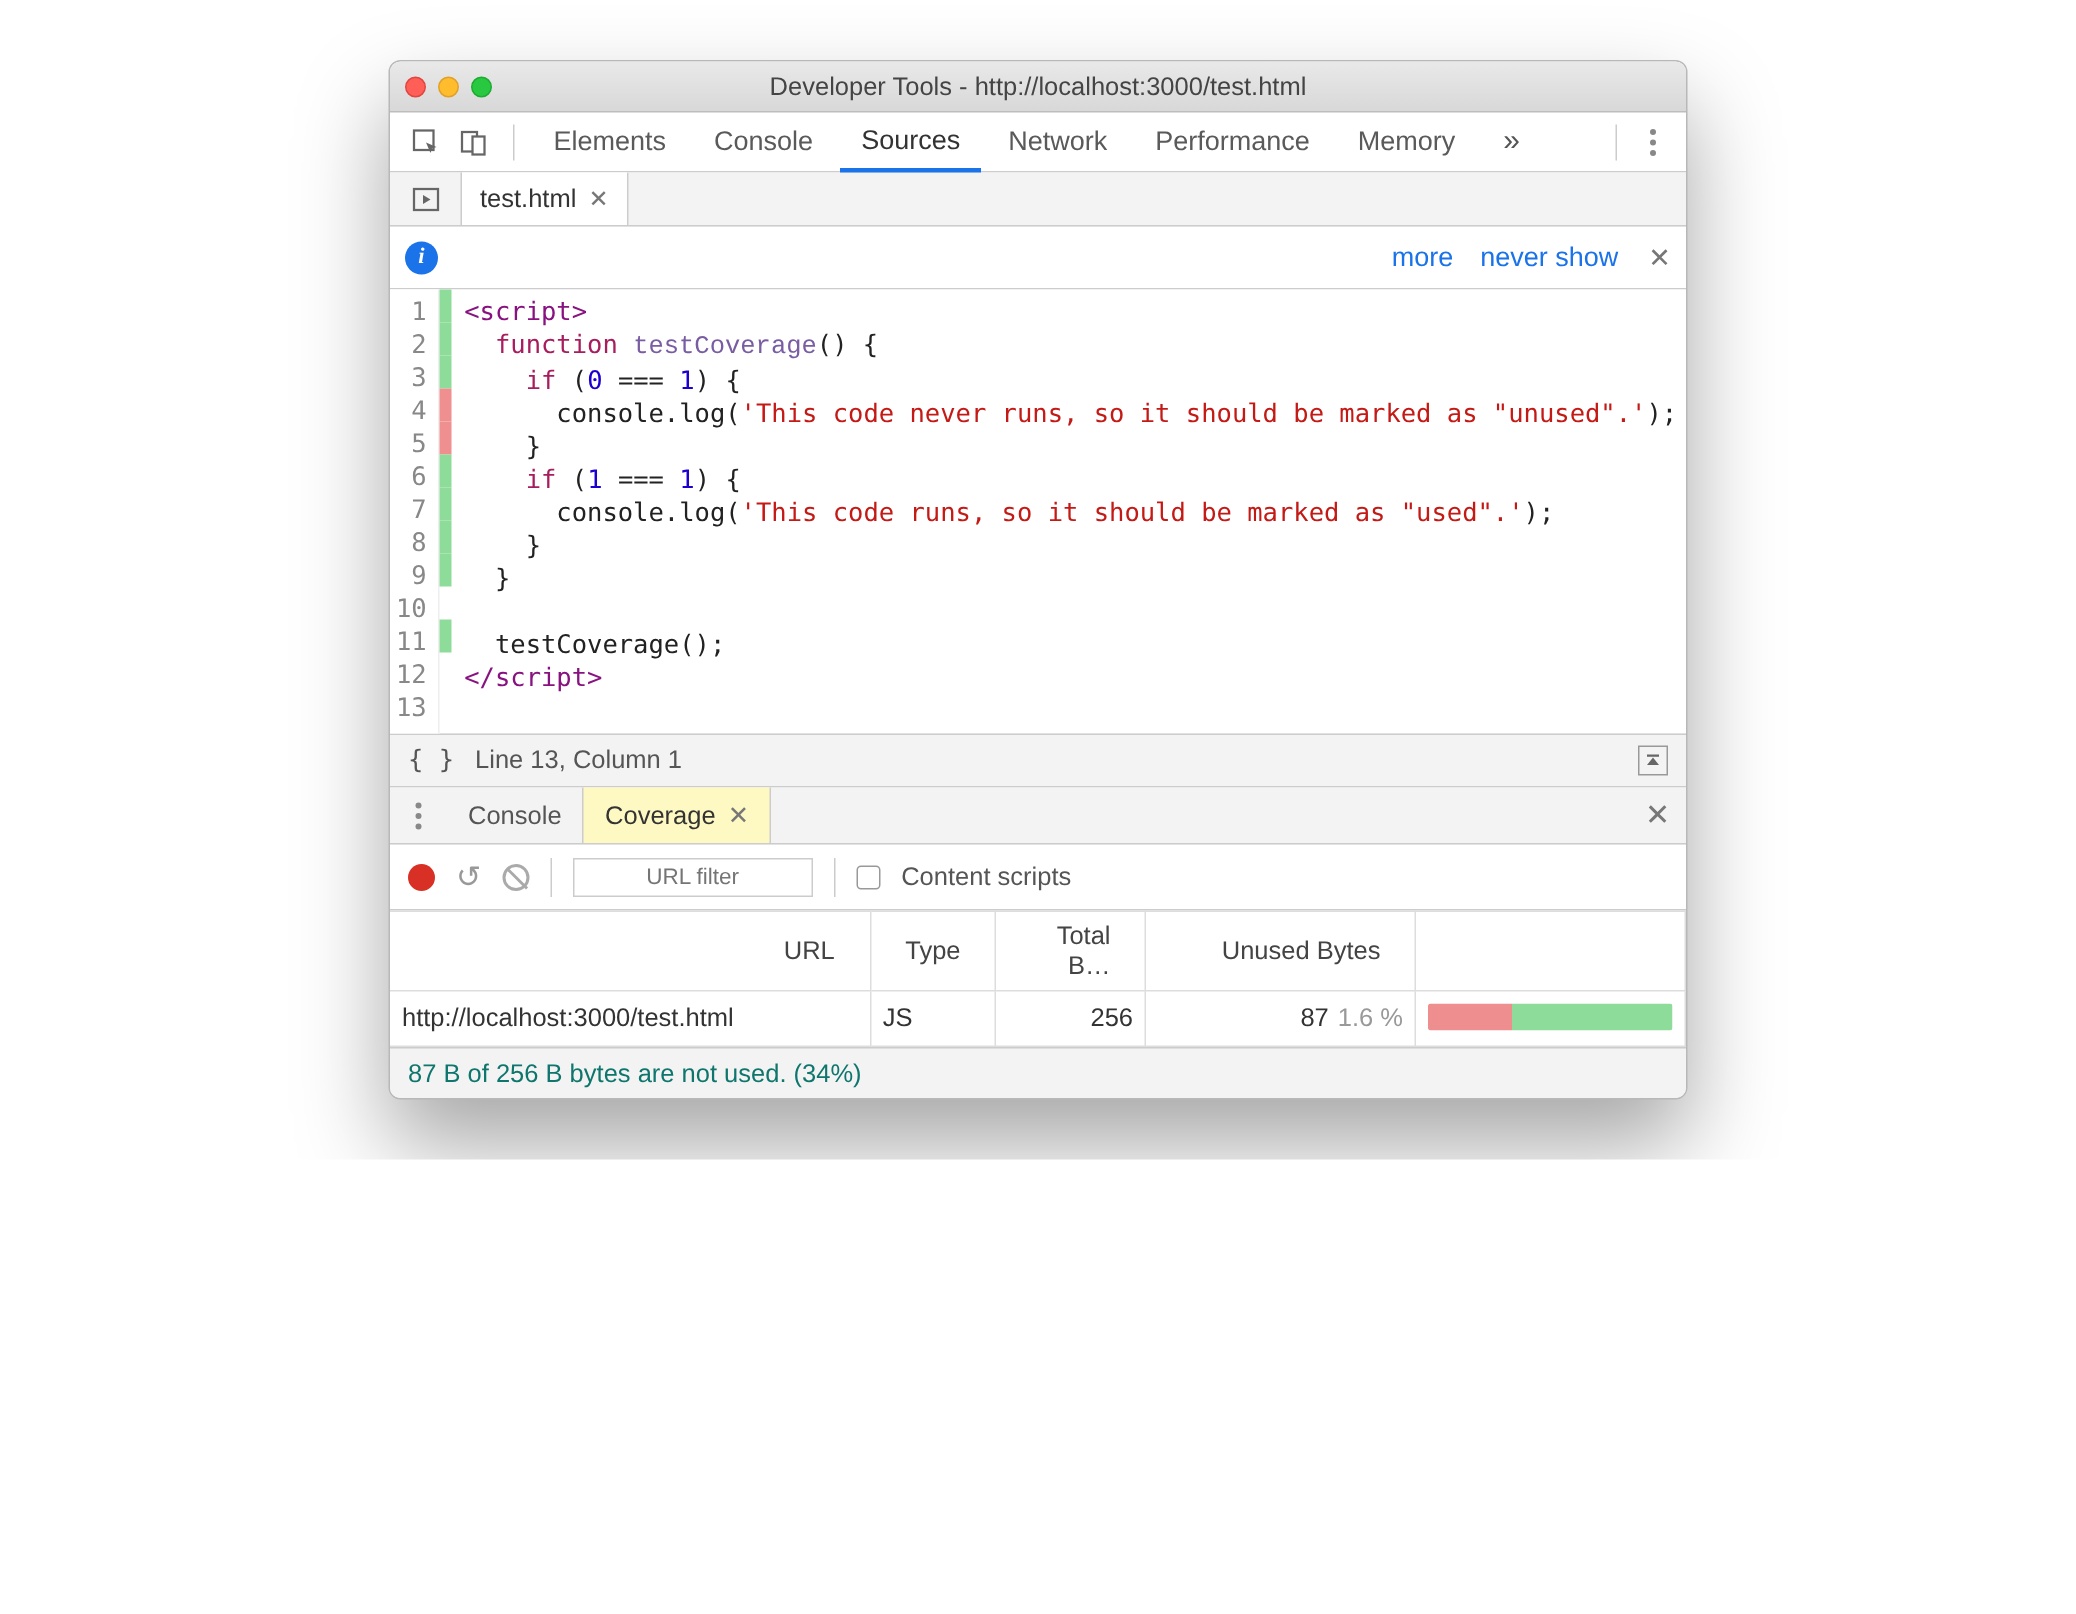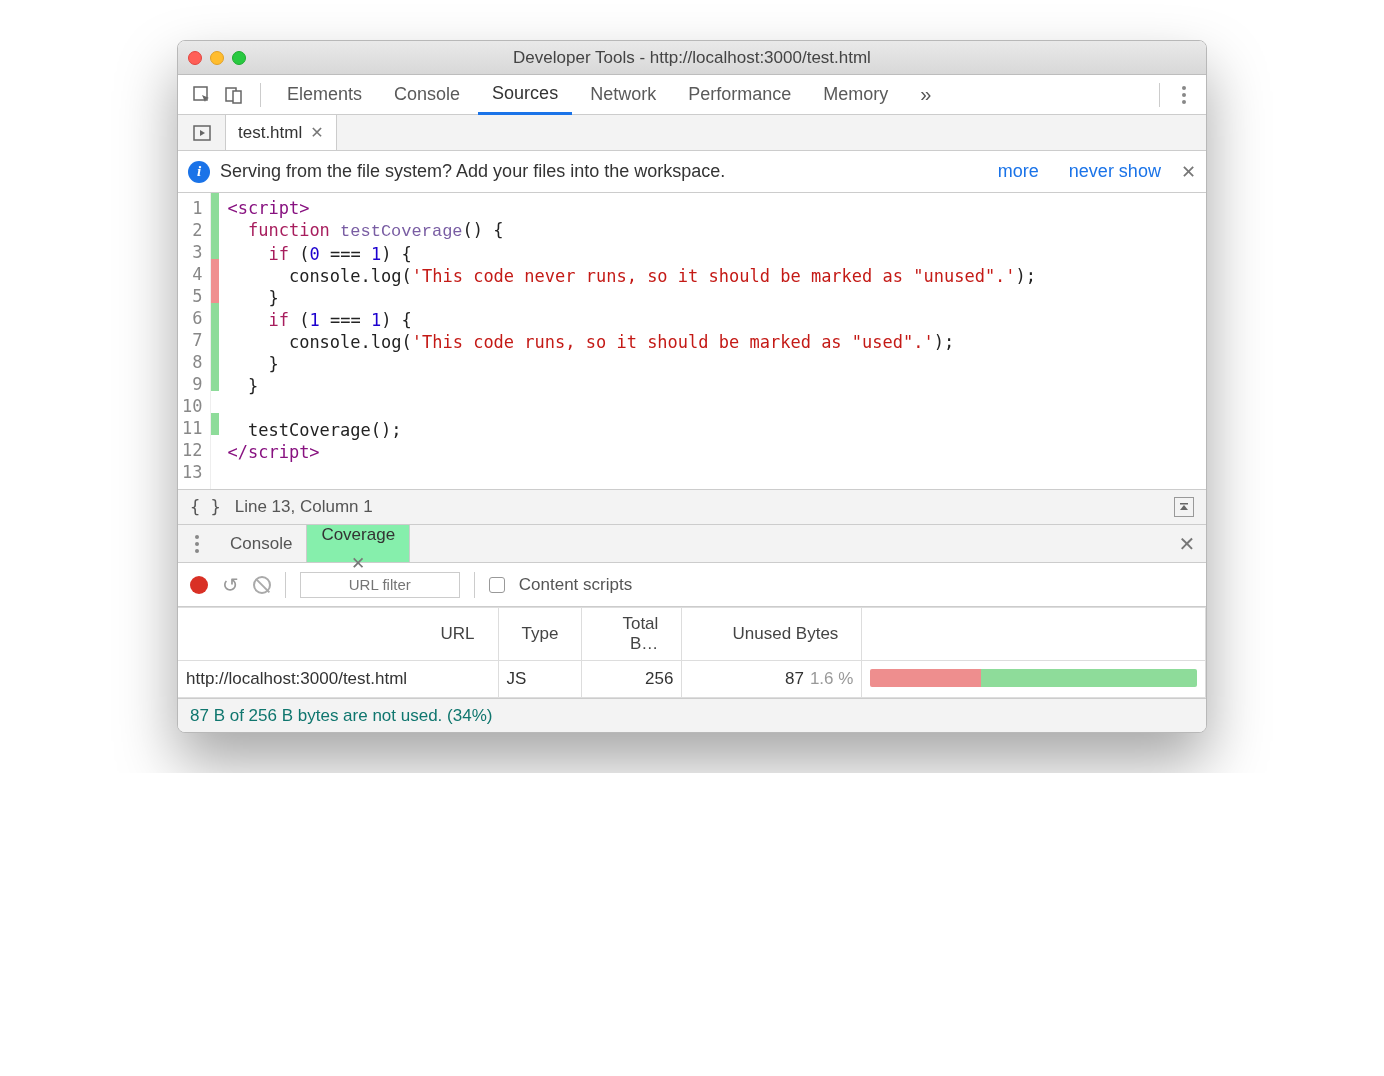--- a/index.html
+++ b/index.html
@@ -5,21 +5,21 @@
   * { box-sizing: border-box; margin: 0; padding: 0; }
   body {
     background: #fff;
     font-family: -apple-system, "Helvetica Neue", Arial, sans-serif;
     display: flex;
     align-items: flex-start;
     justify-content: center;
     padding: 40px;
   }
   .window {
-    width: 1030px;
+    width: 866px;
     border: 1px solid #b8b8b8;
     border-radius: 8px;
     overflow: hidden;
     box-shadow: 0 30px 60px rgba(0,0,0,0.35);
     background: #fff;
   }
   
   .titlebar {
     height: 34px;
     background: linear-gradient(#e9e9e9,#d8d8d8);
@@ -87,21 +87,21 @@
     font-size:18px;
     color:#333;
     gap:10px;
   }
   .infoicon{
     width:22px;height:22px;border-radius:50%;background:#1a73e8;color:#fff;
     display:flex;align-items:center;justify-content:center;font-size:15px;font-weight:bold;
     font-family: Georgia, serif; font-style:italic;
   }
   .infobar .spacer{flex:1;}
-  .infobar .link{color:#1a73e8; margin-left:20px; cursor:pointer;}
+  .infobar .link{color:#1a73e8; margin-left:8px; cursor:pointer;}
   .infobar .closex{color:#777; margin-left:10px; font-size:18px; cursor:pointer;}
   
   .codewrap { display:flex; font-family: Menlo, Consolas, monospace; font-size:17px; background:#fff;}
   .gutter { text-align:right; color:#888; padding:4px 8px 4px 4px; background:#fff; border-right:1px solid #eee; line-height:22px;}
   .covcol { width:8px; line-height:22px;}
   .covcol div{height:22px;}
   .cov-g{background:#8edc9a;}
   .cov-r{background:#f08f8f;}
   .cov-n{background:transparent;}
   .code { padding:4px 0 4px 8px; line-height:22px; white-space:pre; flex:1;}
@@ -121,21 +121,21 @@
   .codestatus .spacer{flex:1;}
   .stepbox{width:20px;height:20px;border:1px solid #999;display:flex;align-items:center;justify-content:center;}
   
   .drawertabs{
     height:38px;border-bottom:1px solid #ccc;background:#f3f3f3;
     display:flex;align-items:stretch;
   }
   .drawertabs .dots{width:38px;display:flex;align-items:center;justify-content:center;flex-direction:column;gap:3px;}
   .drawertabs .dots span{width:4px;height:4px;border-radius:50%;background:#888;}
   .dtab{padding:0 14px;display:flex;align-items:center;font-size:17px;color:#555;gap:8px;cursor:pointer;}
-  .dtab.active{background:#86efac;border-left:1px solid #ccc;border-right:1px solid #ccc;color:#333;flex-direction:column;}
+  .dtab.active{background:#fef9c3;border-left:1px solid #ccc;border-right:1px solid #ccc;color:#333;}
   .drawertabs .spacer{flex:1;}
   .drawertabs .closex{width:38px;display:flex;align-items:center;justify-content:center;color:#777;font-size:20px;cursor:pointer;}
   
   .covbar{
     height:44px;border-bottom:1px solid #ccc;display:flex;align-items:center;
     padding:0 12px;gap:14px;font-size:17px;color:#555;
   }
   .recdot{width:18px;height:18px;border-radius:50%;background:#d93025;}
   .reload{font-size:20px;color:#999; transform:scaleX(-1);}
   .ban{width:18px;height:18px;border:2px solid #aaa;border-radius:50%;position:relative;}
@@ -213,21 +213,20 @@
         </svg>
     </div>
     <div class="filetab">
         <span>test.html</span>
         <span class="x">✕</span>
       </div>
   </div>
 
   <div class="infobar">
     <div class="infoicon">i</div>
-    <span>Serving from the file system? Add your files into the workspace.</span>
     <div class="spacer"></div>
     <span class="link">more</span>
     <span class="link">never show</span>
     <span class="closex">✕</span>
   </div>
 
   <div class="codewrap">
     <div class="gutter" id="gutter">
         <div>1</div>
         <div>2</div>

